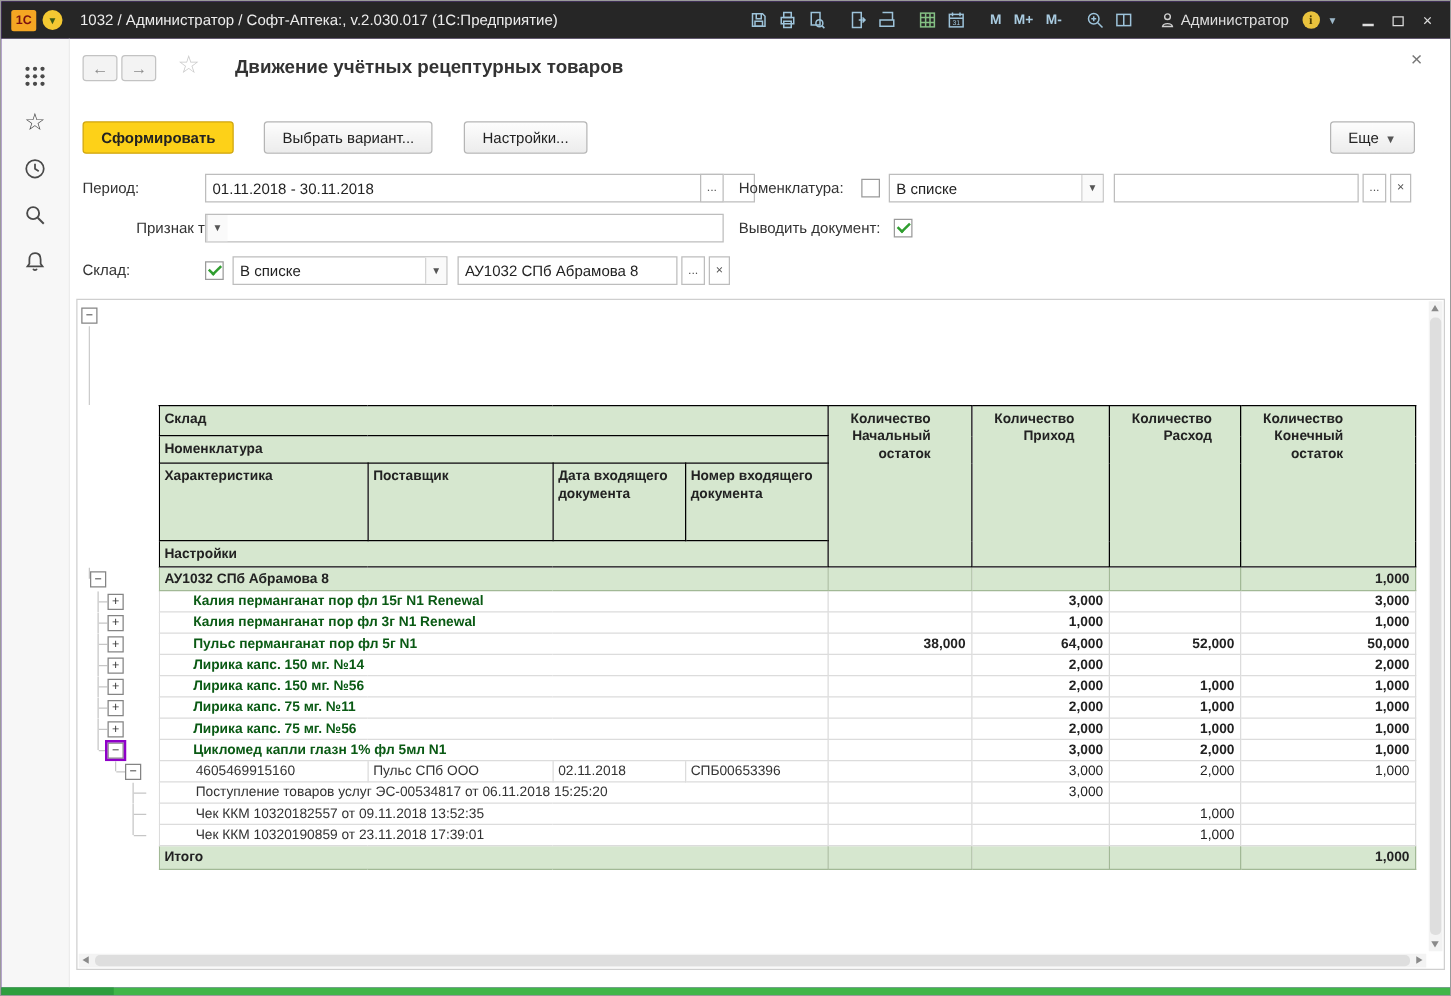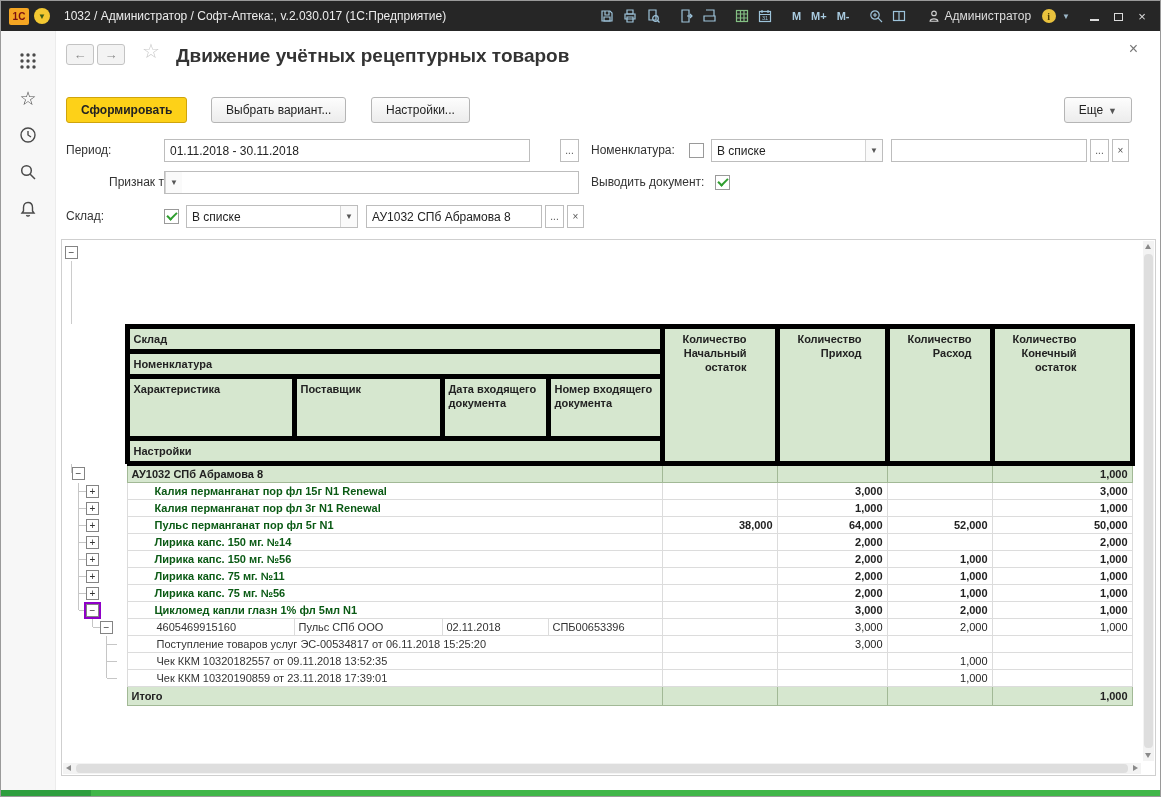--- a/index.html
+++ b/index.html
@@ -25,21 +25,21 @@
   .maxbox { display:inline-block; width:9px; height:8px; border:1px solid #dcdcdc; }
 
   
   .sidebar { position:absolute; top:30px; left:0; bottom:6px; width:55px; background:#f7f7f7; border-right:1px solid #ececec; display:flex; flex-direction:column; align-items:center; padding-top:18px; gap:13px; }
   .sb-icon { width:24px; height:24px; display:flex; align-items:center; justify-content:center; color:#4a4a4a; }
 
   
   .main { position:absolute; top:30px; left:55px; right:0; bottom:6px; background:#fff; }
   .navbtn { position:absolute; width:28px; height:21px; border:1px solid #c3c3c3; border-radius:3px; background:#f3f3f3; color:#8a8a8a; font-size:13px; text-align:center; line-height:19px; }
   .fav-star { position:absolute; color:#c9c9c9; font-size:20px; }
-  .page-title { position:absolute; font-size:19px; font-weight:bold; color:#333; }
+  .page-title { position:absolute; font-size:15px; font-weight:bold; color:#333;margin-left:12px; }
   .form-close { position:absolute; color:#777; font-size:16px; }
 
   .btn { position:absolute; height:26px; border:1px solid #b5b5b5; border-radius:3px; background:linear-gradient(#fdfdfd,#ececec); font-size:12px; color:#222; padding:0 14px; line-height:24px; }
   .btn-yellow { background:#fdd118; border-color:#cfa40c; font-weight:bold; }
   .btn .caret { font-size:9px; color:#555; margin-left:5px; }
 
   .f-row { position:absolute; left:0; right:0; height:24px; }
   .f-lbl { position:absolute; top:4px; font-size:12px; color:#333; white-space:nowrap; }
   .fld { position:absolute; top:0; height:23px; border:1px solid #bdbdbd; background:#fff; display:flex; align-items:center; }
   .fld-text { flex:1; padding:0 5px; font-size:12px; color:#222; white-space:nowrap; overflow:hidden; }
@@ -52,21 +52,21 @@
   .report { position:absolute; left:5px; top:208px; width:1095px; height:537px; border:1px solid #cfcfcf; background:#fff; overflow:hidden; }
   .rep-head { position:relative; height:84px; font-size:11px; color:#333; }
   .exp { position:relative; z-index:2; display:inline-block; width:13px; height:13px; border:1px solid #848484; background:#fff; line-height:11px; text-align:center; font-size:10px; color:#333; vertical-align:middle; }
   .exp.sel { outline:2px solid #8f00c8; }
   .rep-head .exp { position:absolute; left:3px; top:6px; }
   .headline { position:absolute; left:9px; top:21px; bottom:0; width:1px; background:#cccccc; }
   .params { position:absolute; left:68px; top:12px; display:grid; grid-template-columns:88px auto; row-gap:1px; line-height:15px; }
 
   table.grid { border-collapse:collapse; table-layout:fixed; width:1070px; font-size:11px; color:#222; }
   .grid th, .grid td { padding:1px 4px; overflow:hidden; }
-  .grid thead th { background:#d6e7cf; border:5px solid #000000; font-weight:bold; text-align:left; vertical-align:top; color:#222; white-space:normal; line-height:14px; padding:3px 4px; }
+  .grid thead th { background:#d6e7cf; border:1px solid #000000; font-weight:bold; text-align:left; vertical-align:top; color:#222; white-space:normal; line-height:14px; padding:3px 4px; }
   th.qh span { display:inline-block; max-width:78px;text-align:right; }
   td.gut { position:relative; background:#fff; border:none; padding:0; }
   td.nm { border:1px solid #dcdcdc; white-space:nowrap; }
   td.num { border:1px solid #dcdcdc; text-align:right; white-space:nowrap; }
   tbody tr { height:17px; }
   tr.rg, tr.rt { height:19px; }
   tr.rg td.nm, tr.rg td.num, tr.rt td.nm, tr.rt td.num { background:#d6e7cf; border-color:#a2b996; font-weight:bold; }
   tr.ri td.nm { color:#0a5a14; font-weight:bold; padding-left:27px; }
   tr.ri td.num { font-weight:bold; }
   tr.rc td.nm { color:#333; }
@@ -227,21 +227,21 @@
     <span class="page-title" style="left:120px; top:14px;">Движение учётных рецептурных товаров</span>
     <span class="form-close" style="right:22px; top:9px;">×</span>
 
     <span class="btn btn-yellow" style="left:10px; top:66px;"><span>Сформировать</span></span>
     <span class="btn" style="left:155px; top:66px;"><span>Выбрать вариант...</span></span>
     <span class="btn" style="left:315px; top:66px;"><span>Настройки...</span></span>
     <span class="btn" style="right:28px; top:66px;"><span>Еще</span><span class="caret">▼</span></span>
 
     <div class="f-row" style="top:108px;">
       <span class="f-lbl" style="left:10px;">Период:</span>
-      <span class="fld" style="left:108px; width:366px;">
+      <span class="fld" style="left:108px; width:440px;">
           <span class="fld-text">01.11.2018 - 30.11.2018</span>
         </span>
       <span class="sqbtn" style="left:504px; width:19px;">...</span>
       <span class="f-lbl" style="left:535px;">Номенклатура:</span>
       <span class="cb" style="left:633px; top:4px;"></span>
       <span class="fld" style="left:655px; width:172px;">
           <span class="fld-text">В списке</span>
           <span class="caretbtn">▼</span>
         </span>
       <span class="fld" style="left:835px; width:196px;">

